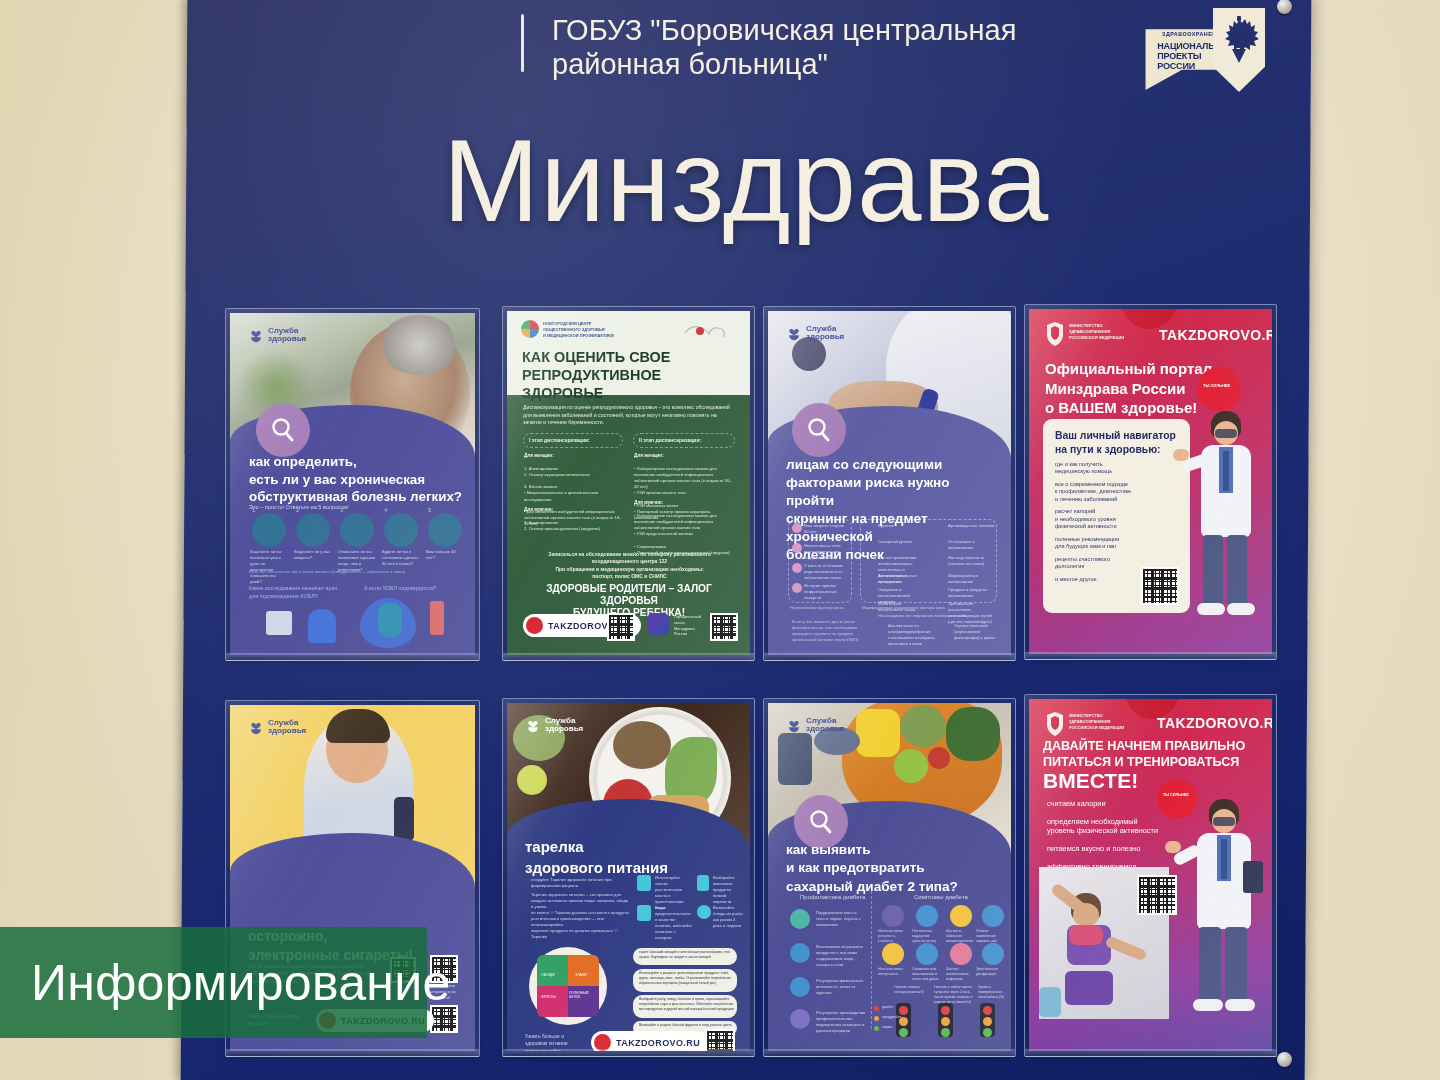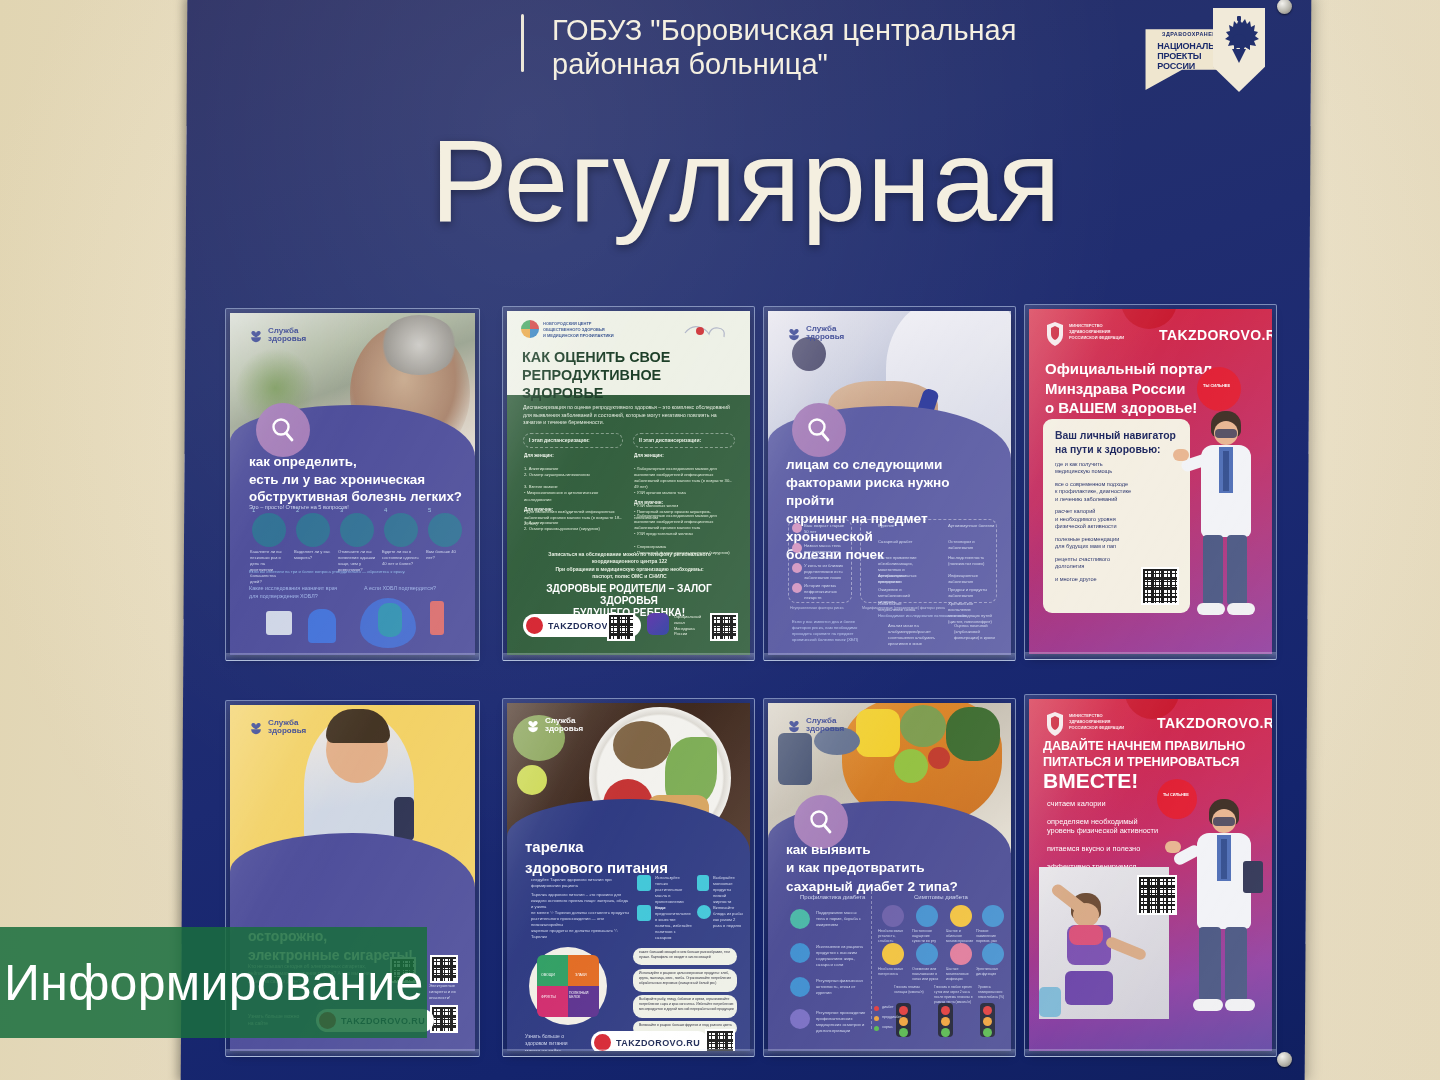--- a/index.html
+++ b/index.html
@@ -110,21 +110,21 @@
   .tiny{position:absolute;font-size:4.2px;line-height:1.45;color:#cfd6ee;white-space:pre-line;}
   .tinyd{position:absolute;font-size:4.2px;line-height:1.45;color:#2f3f33;white-space:pre-line;}
   
   #caption{
     position:absolute;left:0;top:927px;width:427px;height:111px;
     background:rgba(26,110,62,.86);
     display:flex;align-items:center;
   }
   #caption span{
     color:#fff;font-size:50px;font-weight:400;letter-spacing:.3px;
-    margin-left:4px;white-space:nowrap;
+    margin-left:31px;white-space:nowrap;
   }
 </style>
 </head>
 <body>
 
 <div id="wall"></div>
 
 <div id="board">
  <div id="board-inner">
 
@@ -152,21 +152,21 @@
         <g fill="#22306e">
           <path d="M20 4 l3 4 3-4 2 5 3-3 1 6 4-2-1 6 4 1-3 4 4 3-5 2 2 5-6-1 0 5-5-3-3 5-3-5-5 3 0-5-6 1 2-5-5-2 4-3-3-4 4-1-1-6 4 2 1-6 3 3 2-5 3 4z"></path>
           <circle cx="20" cy="26" r="7"></circle>
           <path d="M13 34 l7 14 7-14z"></path>
           <rect x="18" y="1" width="4" height="5" rx="1"></rect>
         </g>
       </svg>
     </div>
   </div>
 
-  <div id="title">Регулярная</div>
+  <div id="title">Минздрава</div>
 
   <div class="poster-slot" style="left:46px;top:317px;width:245px;height:342px;">
     <div class="poster" style="background:#4b4b99;">
       <div class="p-photo" style="height:150px;background:linear-gradient(160deg,#d7dbd2 0%,#b4bda8 30%,#9aa390 48%,#cfc5b6 72%,#e6e2d8 100%);">
         <div class="blob" style="left:120px;top:10px;width:120px;height:140px;background:radial-gradient(ellipse at 45% 40%,#c9ab8f,#a8826a 55%,rgba(120,95,78,0) 78%);"></div>
         <div class="blob" style="left:150px;top:2px;width:78px;height:60px;background:radial-gradient(circle,#cfcdc8,#9b9892 70%,rgba(0,0,0,0) 75%);"></div>
         <div class="blob" style="left:5px;top:35px;width:80px;height:80px;background:radial-gradient(circle,#7c9a5e,rgba(124,154,94,0) 70%);"></div>
       </div>
       <div class="p-wave" style="top:92px;height:70px;background:#4b4b99;border-radius:58% 58% 0 0 / 42px 60px 0 0;"></div>
 

